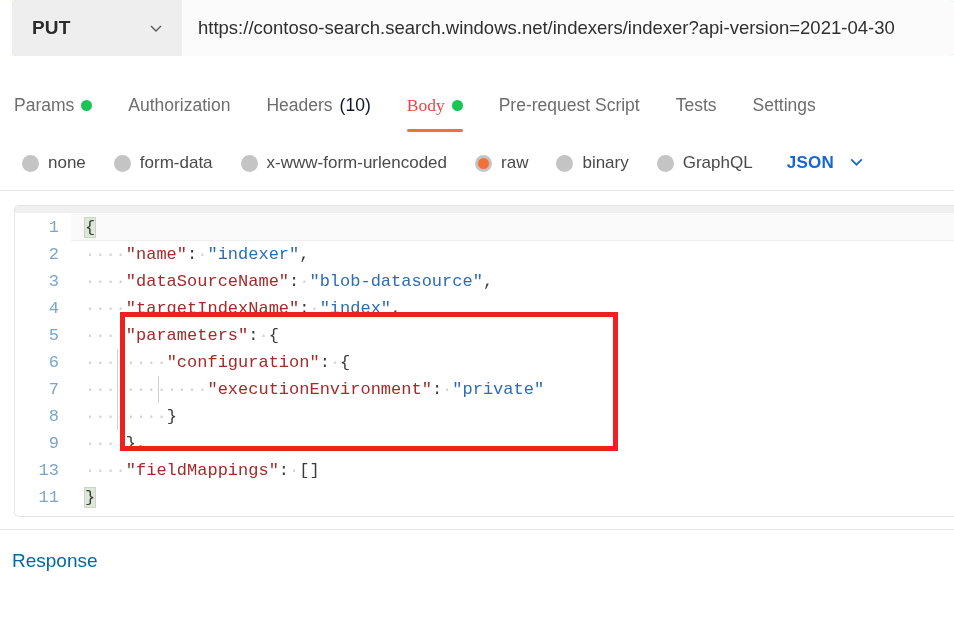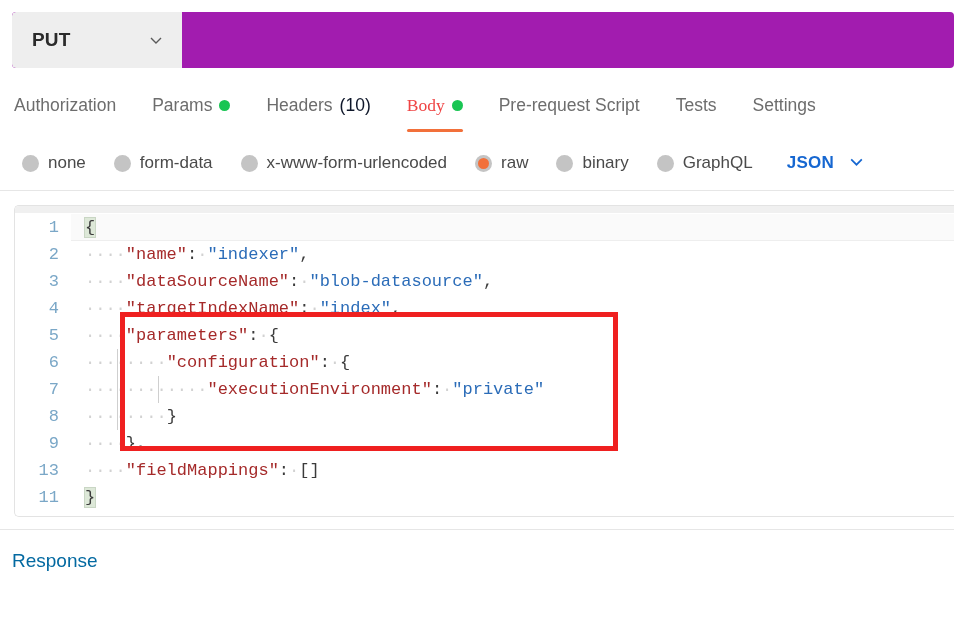--- a/index.html
+++ b/index.html
@@ -13,28 +13,28 @@
     font-family: "Liberation Sans", sans-serif;
     color: #2b2b2b;
     overflow: hidden;
     position: relative;
   }
 
   
   .urlbar {
     position: absolute;
     left: 12px;
-    top: 12px;
+    top: 0;
     width: 942px;
     height: 56px;
     display: flex;
     align-items: stretch;
     border-radius: 4px;
     overflow: hidden;
-    background: #a21caf;
+    background: #bef264;
   }
   .method-select {
     width: 170px;
     background: #eeeeee;
     display: flex;
     align-items: center;
     justify-content: space-between;
     padding: 0 18px 0 20px;
     box-sizing: border-box;
     border-radius: 4px 0 0 4px;
@@ -269,31 +269,32 @@
 
 <div class="urlbar">
   <div class="method-select">
     <span class="method-label">PUT</span>
     <span class="chev">
       <svg viewBox="0 0 16 16" width="16" height="16" fill="none" stroke="currentColor" stroke-width="1.4">
         <path d="M3 6 L8 11 L13 6"></path>
       </svg>
     </span>
   </div>
+  <div class="url-input" title="https://contoso-search.search.windows.net/indexers/indexer?api-version=2021-04-30">https://contoso-search.search.windows.net/indexers/indexer?api-version=2021-04-30</div>
 </div>
 
 <div class="tabs">
-
-  <div class="tab">
-    <span>Authorization</span>
-  </div>
 
   <div class="tab">
     <span>Params</span>
     <span class="dot-green"></span>
+  </div>
+
+  <div class="tab">
+    <span>Authorization</span>
   </div>
 
   <div class="tab">
     <span>Headers</span>
     <span class="count">(10)</span>
   </div>
 
   <div class="tab active">
     <span>Body</span>
     <span class="dot-green"></span>

